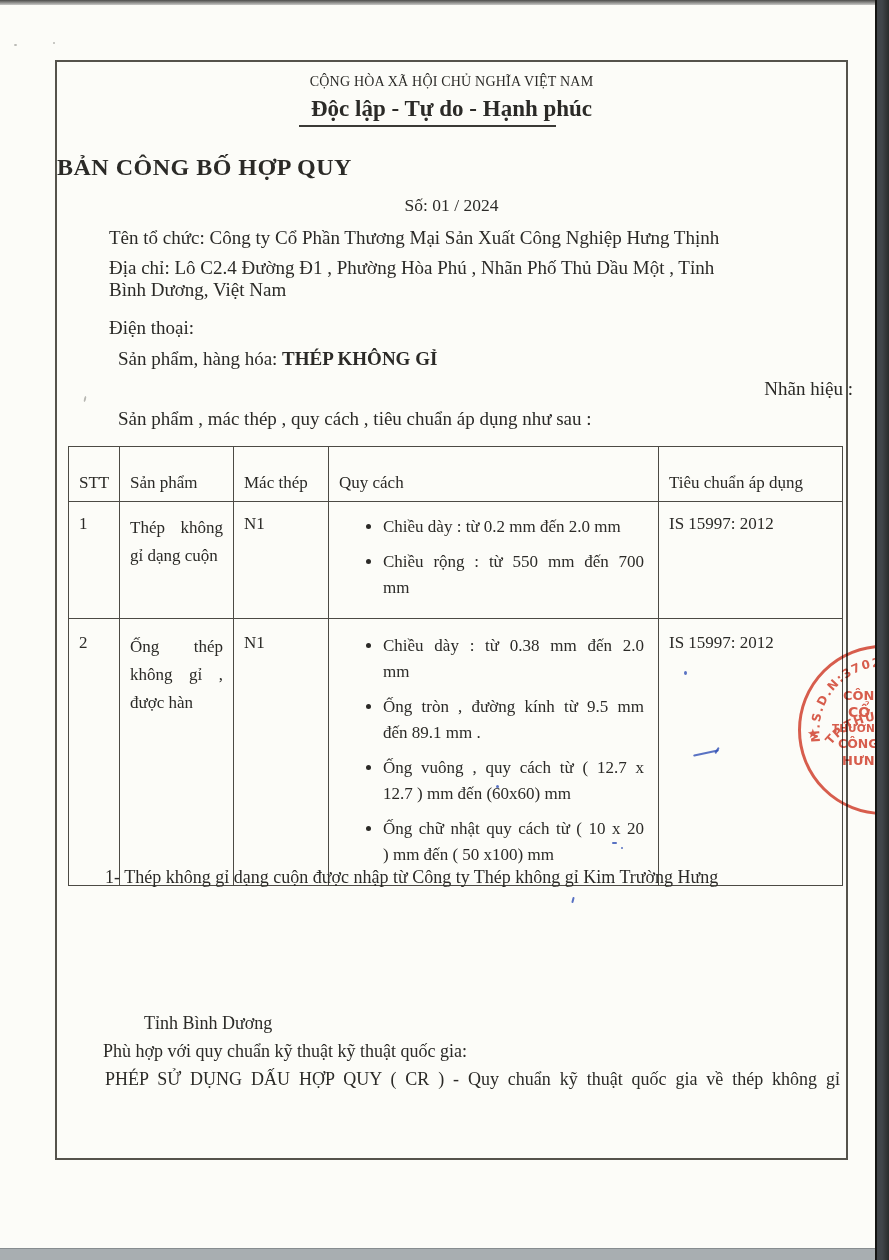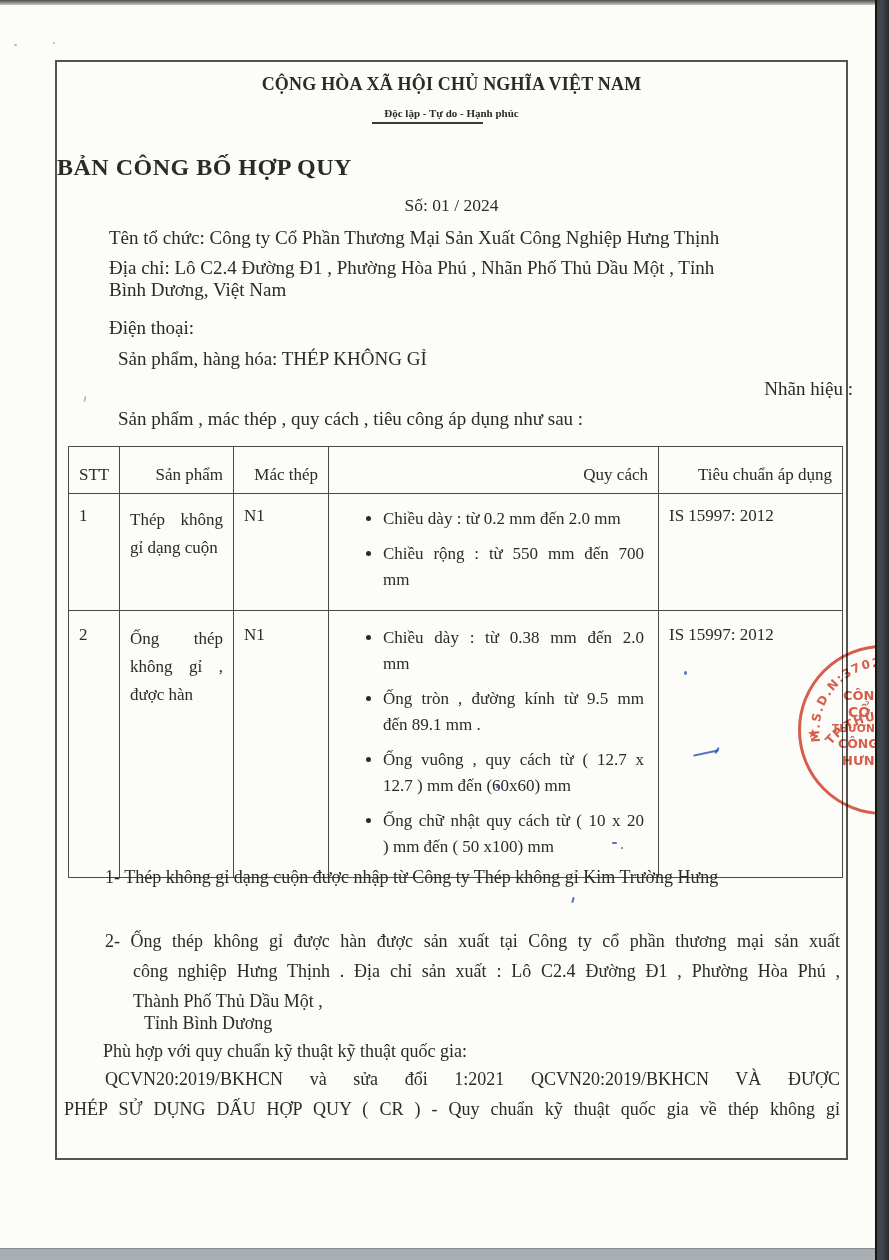--- a/index.html
+++ b/index.html
@@ -18,35 +18,35 @@
   .frame{position:absolute;left:55px;top:60px;width:793px;height:1100px;
          border:2px solid #55534c;box-sizing:border-box;}
   .abs{position:absolute;}
   .line{min-height:1em;}
   .just .line:not(:last-child){text-align:justify;text-align-last:justify;}
   .justall .line{text-align:justify;text-align-last:justify;}
   .hang .line:first-child{margin-left:-28px;}
   .qcvn .line:first-child{padding-left:41px;box-sizing:border-box;}
   
   .nat-header{left:0;right:0;top:12px;text-align:center;}
-  .nat-h1{font-weight:bold;font-size:18px;letter-spacing:.2px;}
-  .subhead{position:relative;display:inline-block;font-weight:bold;font-size:11px;margin-top:12px;}
+  .nat-h1{font-weight:normal;font-size:14px;letter-spacing:.2px;}
+  .subhead{position:relative;display:inline-block;font-weight:bold;font-size:23px;margin-top:6px;}
   .subhead-line{position:absolute;left:-12px;right:36px;bottom:-5px;height:2px;background:#3b3a36;}
   .doc-title{left:0;right:0;top:92px;text-align:left;font-weight:bold;font-size:24px;letter-spacing:.5px;}
   .doc-number{left:0;right:0;top:133px;text-align:center;font-size:17.5px;}
   
   .info-line{left:52px;width:735px;font-size:19px;}
   .info-indent{left:61px;}
-  .bold-val{font-weight:normal;}
+  .bold-val{font-weight:bold;}
   
   .spec-table{position:absolute;left:11px;top:384px;border-collapse:collapse;table-layout:fixed;
               width:774px;font-size:17px;color:#2b2a27;}
   .spec-table td,.spec-table th{border:1.5px solid #4c4a44;vertical-align:top;
               font-weight:normal;text-align:left;padding:8px 10px;box-sizing:border-box;}
-  .spec-table thead th{height:38px;padding-top:18px;text-align:right;}
+  .spec-table thead th{height:38px;padding-top:26px;}
   .th-stt,.td-stt{text-align:center;}
   .td-mac{text-align:center;padding-top:14px;}
   .row-1 td{height:96px;padding-top:12px;}
   .row-2 td{height:240px;padding-top:14px;}
   ul.qlist{margin:0;padding:0 4px 0 44px;list-style:disc;}
   ul.qlist li{margin-bottom:9px;line-height:26px;}
   .cell-lines .line{line-height:28px;}
   
   .note{font-size:18px;line-height:30px;}
   
@@ -82,21 +82,21 @@
     <div class="abs info-line" style="top:165px;">Tên tổ chức: Công ty Cổ Phần Thương Mại Sản Xuất Công Nghiệp Hưng Thịnh</div>
     <div class="abs info-line" style="top:195px;">
         <div class="line">Địa chỉ: Lô C2.4 Đường Đ1 , Phường Hòa Phú , Nhãn Phố Thủ Dầu Một , Tỉnh</div>
         <div class="line">Bình Dương, Việt Nam</div>
       </div>
     <div class="abs info-line" style="top:255px;">Điện thoại:</div>
     <div class="abs info-line info-indent" style="top:286px;">
       <span>Sản phẩm, hàng hóa: </span><span class="bold-val">THÉP KHÔNG GỈ</span>
     </div>
     <div class="abs info-line info-indent" style="top:316px;text-align:right;">Nhãn hiệu :</div>
-    <div class="abs info-line info-indent" style="top:346px;">Sản phẩm , mác thép , quy cách , tiêu công áp dụng như sau :</div>
+    <div class="abs info-line info-indent" style="top:346px;">Sản phẩm , mác thép , quy cách , tiêu chuẩn áp dụng như sau :</div>
 
     <table class="spec-table">
       <colgroup>
         <col style="width:51px">
           <col style="width:114px">
           <col style="width:95px">
           <col style="width:330px">
           <col style="width:184px">
       </colgroup>
       <thead>
@@ -158,29 +158,23 @@
               </ul>
           </td>
           <td>IS 15997: 2012</td>
         </tr>
       </tbody>
     </table>
 
     <div class="abs note just" style="left:48px;top:800px;width:735px;">
         <div class="line">1- Thép không gỉ dạng cuộn được nhập từ Công ty Thép không gỉ Kim Trường Hưng</div>
       </div>
-    <div class="abs note just hang" style="left:76px;top:864px;width:707px;">
-        <div class="line">2- Ống thép không gỉ được hàn được sản xuất tại Công ty cổ phần thương mại sản xuất</div>
-        <div class="line">công nghiệp Hưng Thịnh . Địa chỉ sản xuất : Lô C2.4 Đường Đ1 , Phường Hòa Phú ,</div>
-        <div class="line">Thành Phố Thủ Dầu Một ,</div>
-      </div>
     <div class="abs note" style="left:48px;top:946px;margin-left:39px;">Tỉnh Bình Dương</div>
     <div class="abs note" style="left:46px;top:974px;">Phù hợp với quy chuẩn kỹ thuật kỹ thuật quốc gia:</div>
     <div class="abs note justall qcvn" style="left:7px;top:1002px;width:776px;">
-        <div class="line">QCVN20:2019/BKHCN và sửa đổi 1:2021 QCVN20:2019/BKHCN VÀ ĐƯỢC</div>
         <div class="line">PHÉP SỬ DỤNG DẤU HỢP QUY ( CR ) - Quy chuẩn kỹ thuật quốc gia về thép không gỉ</div>
       </div>
   </div>
 
   <div class="stamp-wrap">
     <svg class="stamp-svg" width="180" height="180" viewBox="0 0 180 180">
       <defs>
         <path id="arcTop" d="M 32.6 121.7 A 64 64 0 0 1 134.0 43.9" fill="none"></path>
         <path id="arcBottom" d="M 25.2 112.9 A 66 66 0 0 1 144.8 112.9" fill="none"></path>
       </defs>

